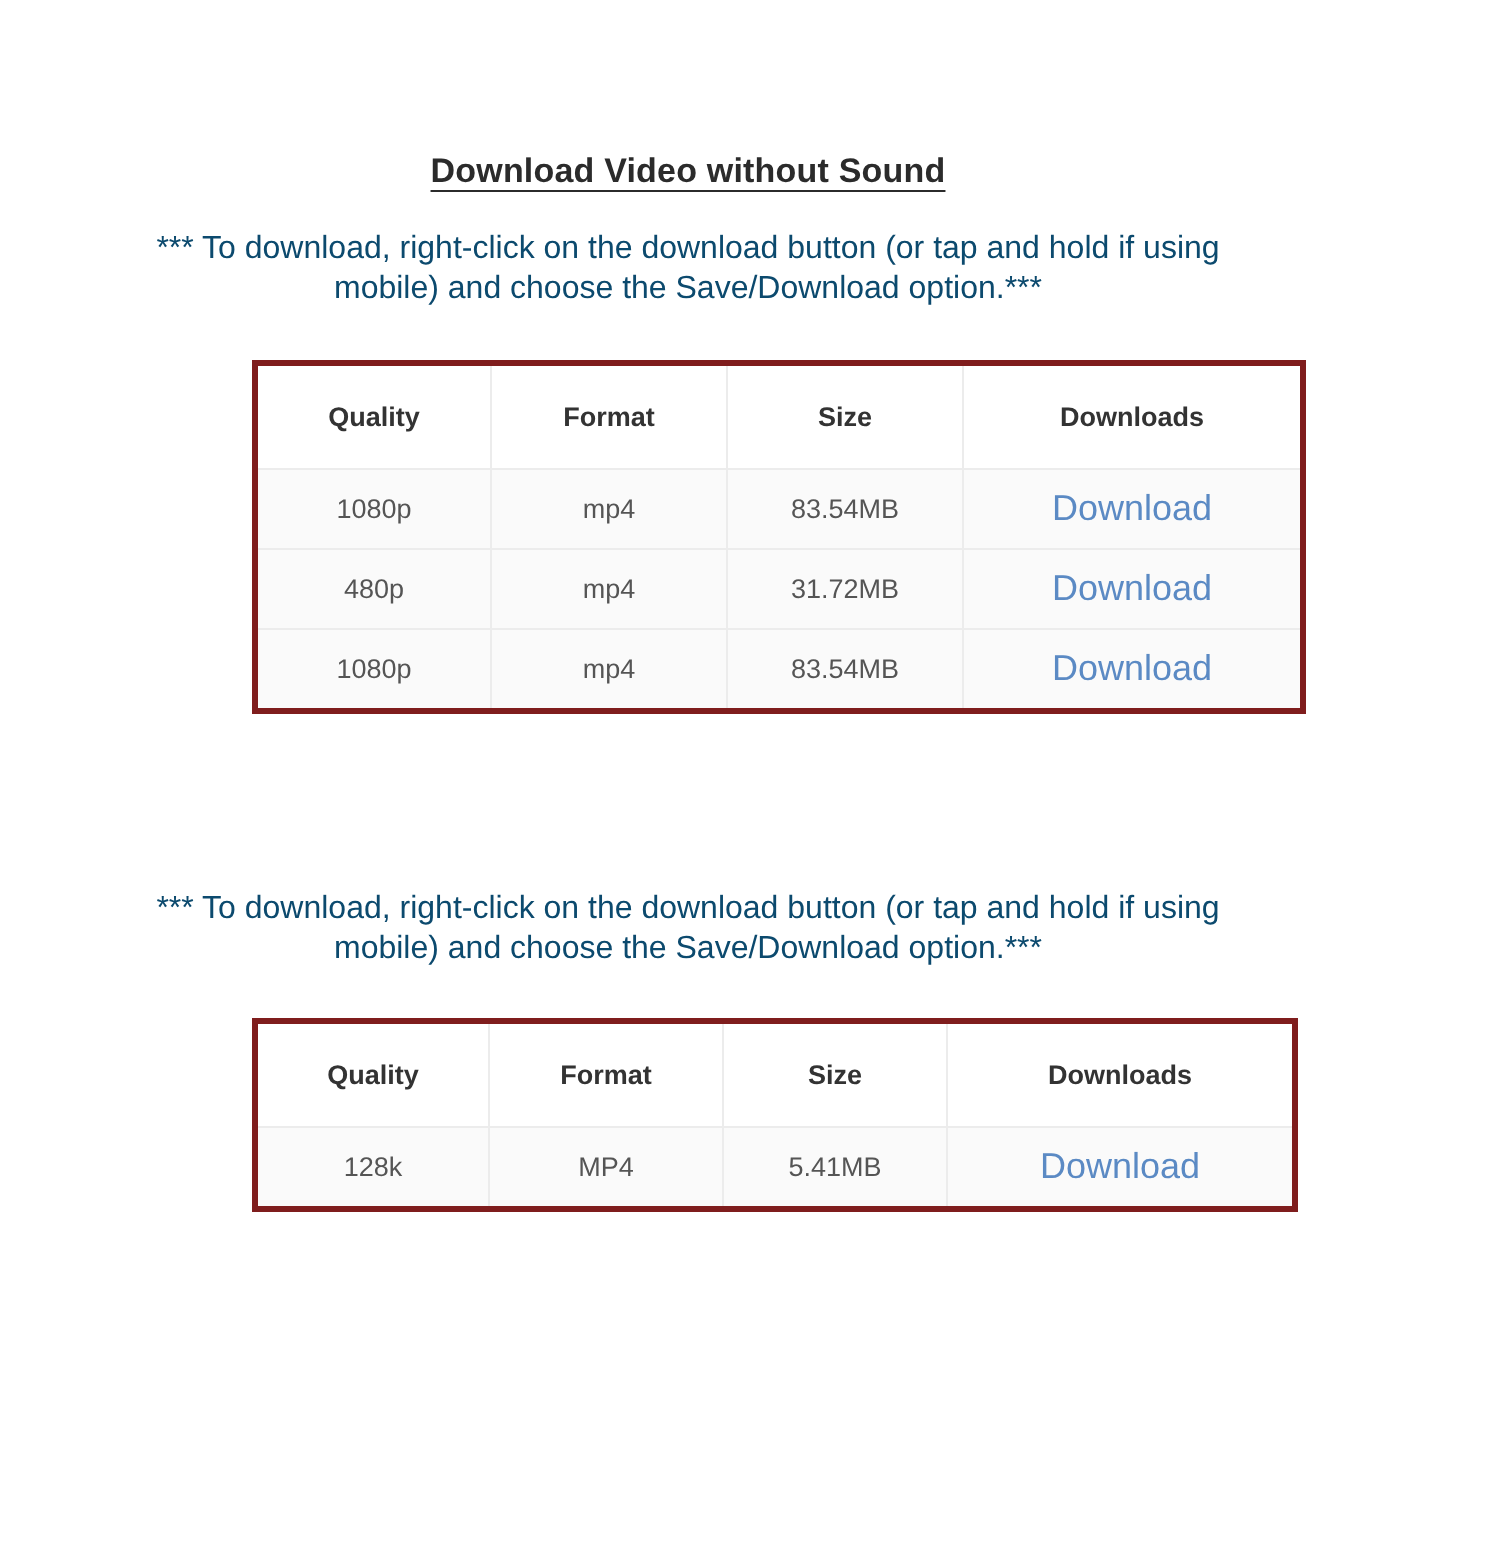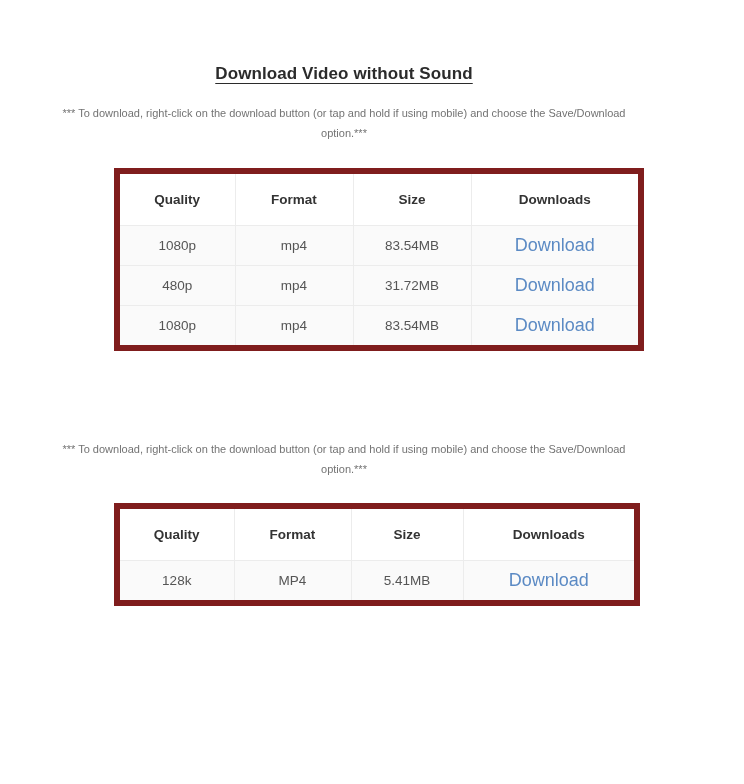--- a/index.html
+++ b/index.html
@@ -10,45 +10,45 @@
   body {
     width: 744px;
     height: 784px;
     font-family: "Liberation Sans", sans-serif;
     color: #555555;
     overflow: hidden;
   }
   .page {
     width: 688px;
     box-sizing: border-box;
-    padding: 0;
+    padding: 12px;
   }
   .section-heading {
     text-align: center;
     font-size: 17px;
     font-weight: bold;
     color: #2b2b2b;
     text-decoration: underline;
     text-underline-offset: 4px;
     letter-spacing: 0.1px;
     margin: 0;
   }
   .notice {
     text-align: center;
-    font-size: 11px;
+    font-size: 16px;
     line-height: 20px;
-    color: #737373;
+    color: #0c4a6e;
     margin: 0 auto;
     width: 578px;
   }
   table.dl-table {
     border-collapse: collapse;
     table-layout: fixed;
     background: #ffffff;
-    border: 6px solid #7f1d1d;
+    border: 3px solid #7f1d1d;
   }
   table.dl-table th,
   table.dl-table td {
     border: 1px solid #ececec;
     text-align: center;
     vertical-align: middle;
     font-size: 13.5px;
     padding: 0;
     height: 39px;
   }

